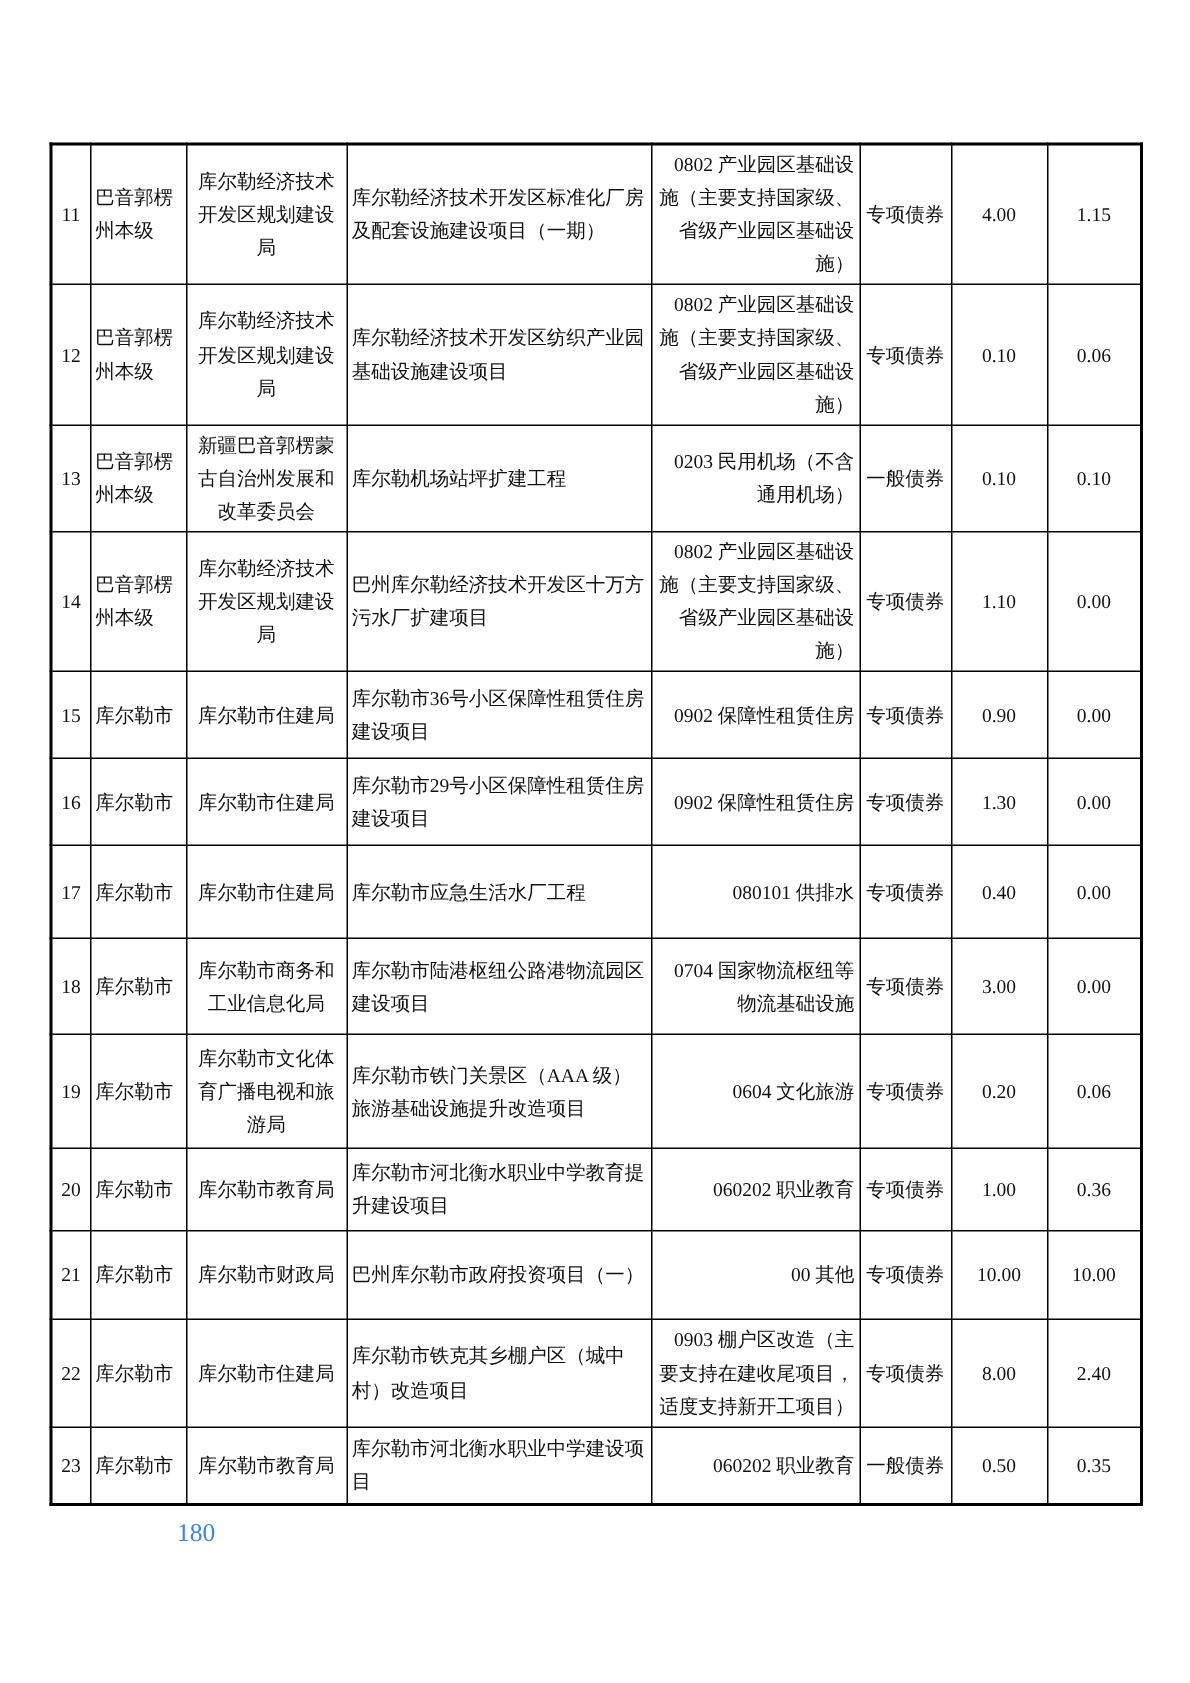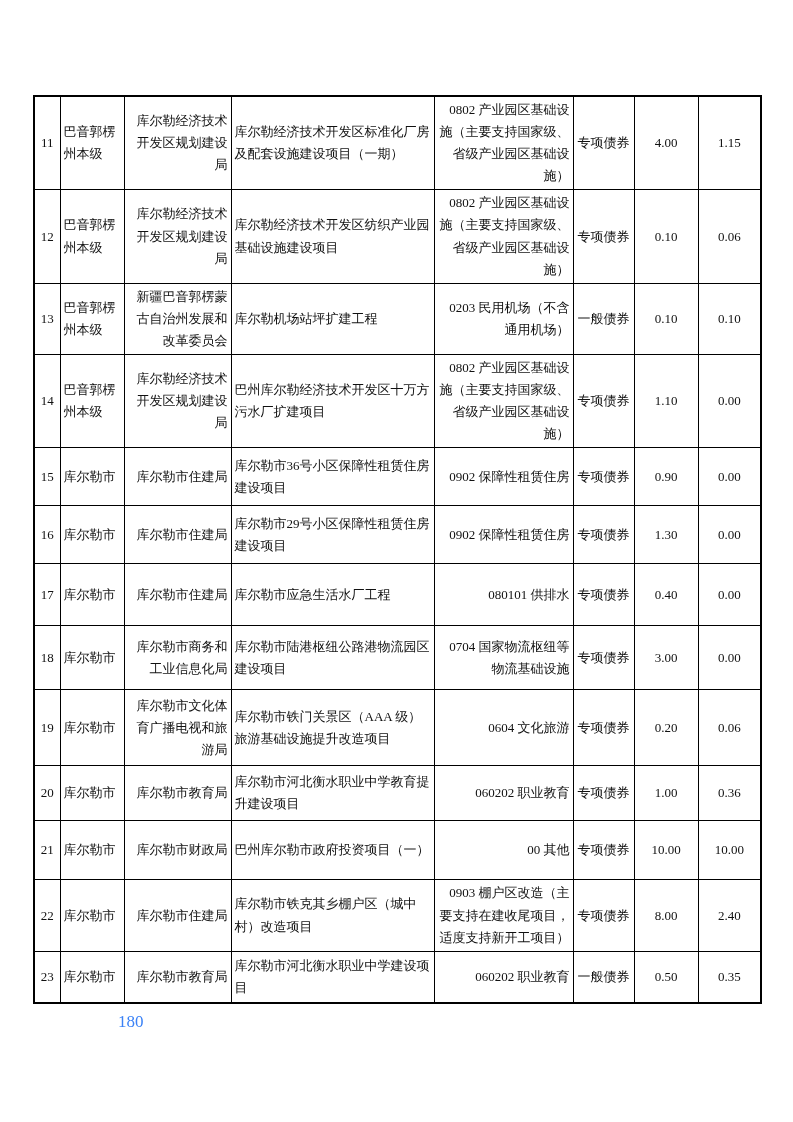--- a/index.html
+++ b/index.html
@@ -35,21 +35,21 @@
   table.bond-table td {
     padding: 2px 3px;
     vertical-align: middle;
     line-height: 1.7;
     word-break: break-all;
     overflow: hidden;
   }
   
   td.col-num      { text-align: center; }
   td.col-region   { text-align: left; }
-  td.col-department { text-align: right; }
+  td.col-department { text-align: center; }
   td.col-project  { text-align: left; }
   td.col-category { text-align: right; }
   td.col-bond_type{ text-align: center; }
   td.col-amount1  { text-align: center; }
   td.col-amount2  { text-align: center; }
 
   
   tbody tr:nth-child(1)  { height: 88px; }
   tbody tr:nth-child(2)  { height: 85px; }
   tbody tr:nth-child(3)  { height: 68px; }

